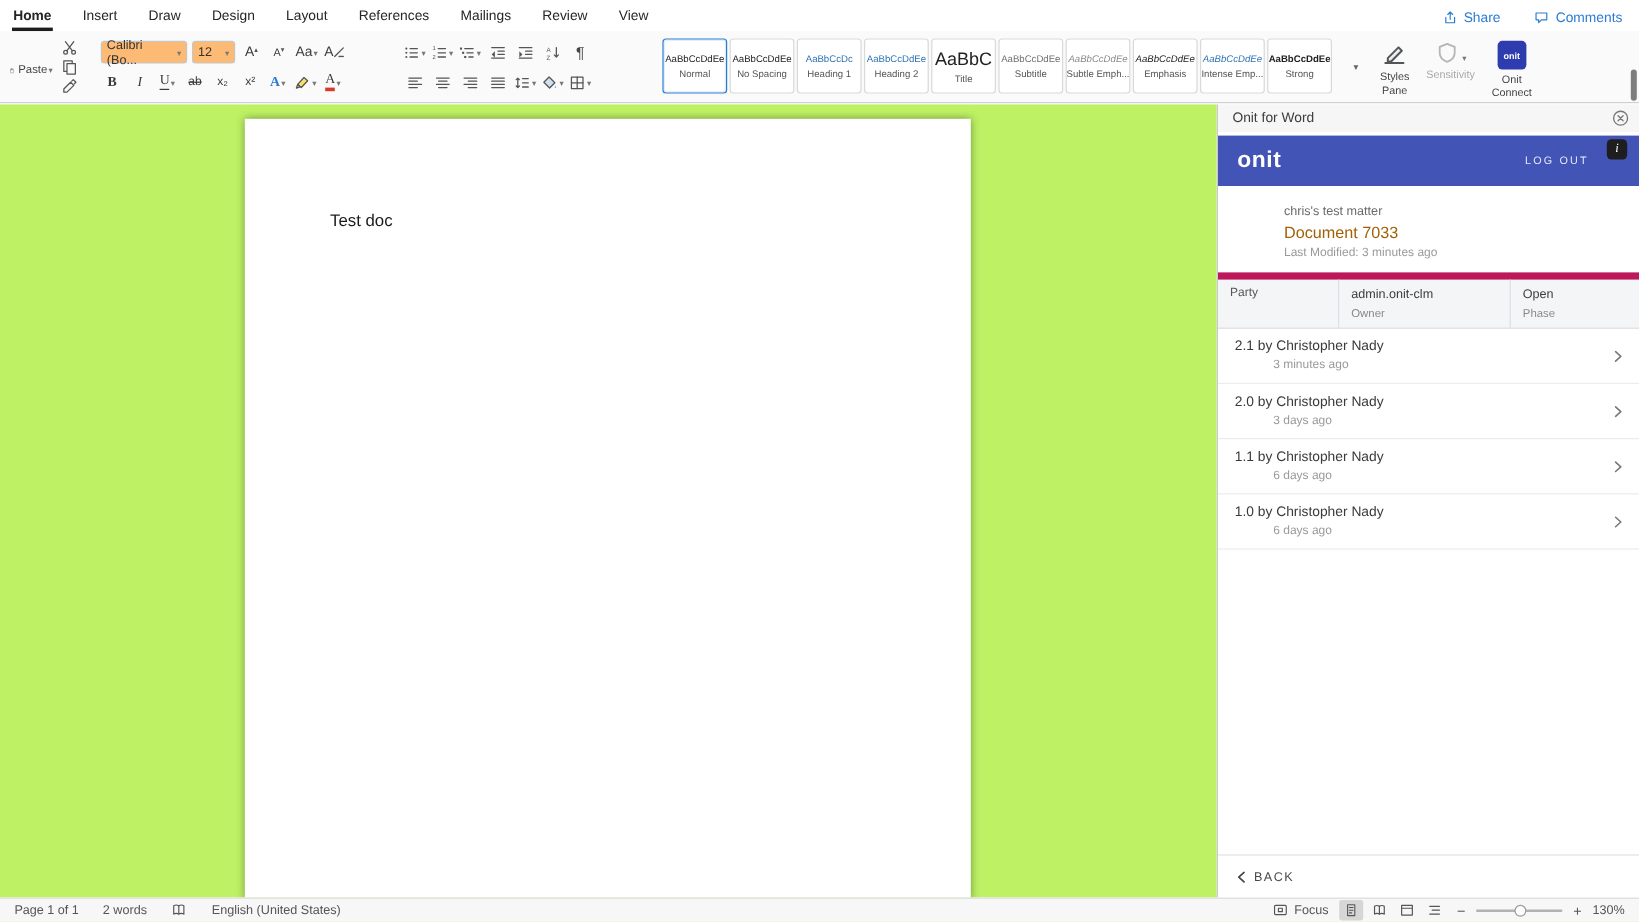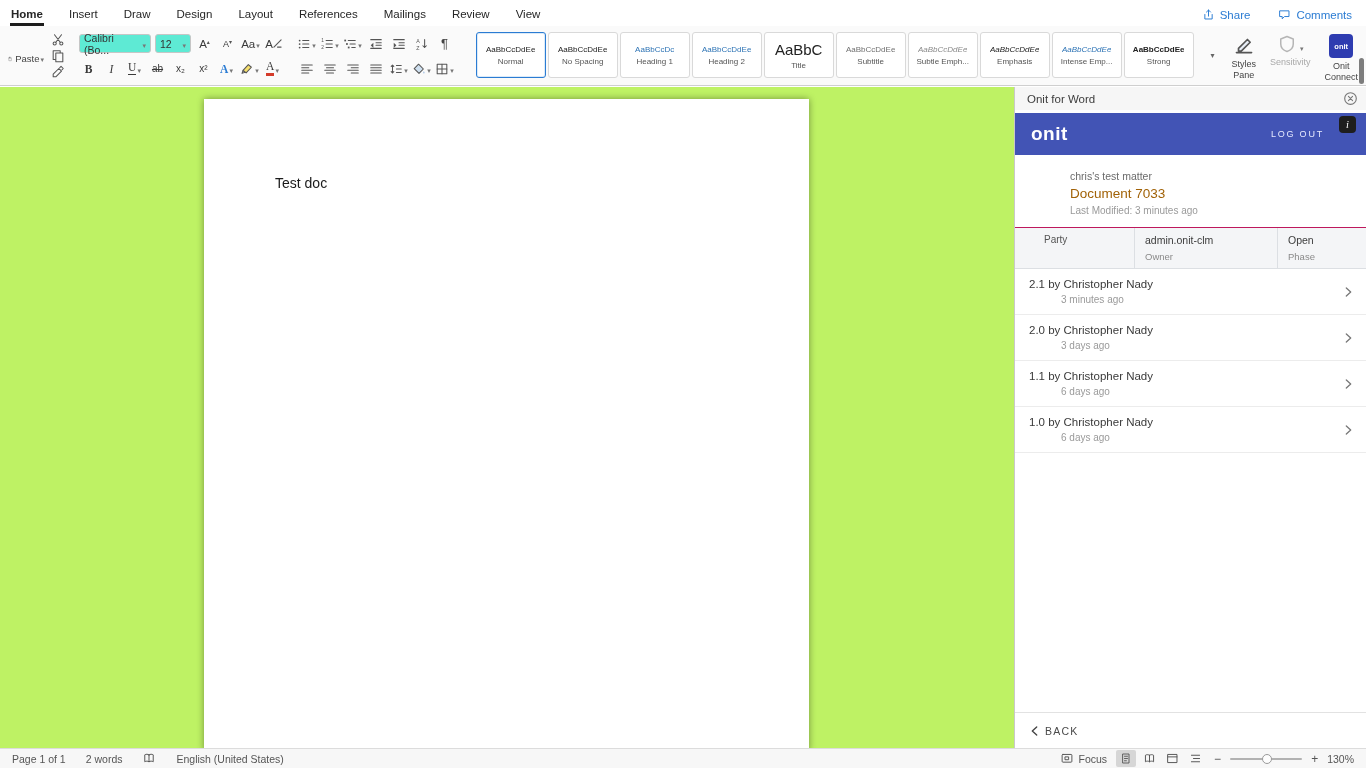--- a/index.html
+++ b/index.html
@@ -18,40 +18,40 @@
   
   .ribbon{position:absolute;top:26px;left:0;right:0;height:60px;background:#fafafa;border-bottom:1px solid #cfcfcf;display:flex;padding:3px 8px 2px;gap:14px;align-items:flex-start;}
   svg.ic{stroke:#555;fill:none;stroke-width:1.2;stroke-linecap:round;stroke-linejoin:round;display:block;}
   .crt::after{content:"▾";font-size:7px;color:#777;margin-left:1px;}
   .clip-group{display:flex;gap:7px;width:62px;}
   .paste-btn{display:flex;flex-direction:row;align-items:center;width:36px;padding-top:3px;gap:3px;}
   .paste-lbl{font-size:9.5px;color:#444;display:flex;align-items:center;}
   .clip-mini{display:flex;flex-direction:column;justify-content:space-between;padding:4px 0 6px;height:56px;}
   .font-group{display:flex;flex-direction:column;gap:6px;padding-top:5px;width:238px;}
   .rrow{display:flex;align-items:center;gap:4px;}
-  .select{height:19px;border:1px solid #c6c6c6;border-radius:3px;background:#5eead4;display:flex;align-items:center;justify-content:space-between;padding:0 4px;font-size:10.5px;color:#333;}
+  .select{height:19px;border:1px solid #c6c6c6;border-radius:3px;background:#fdba74;display:flex;align-items:center;justify-content:space-between;padding:0 4px;font-size:10.5px;color:#333;}
   .sel-font{width:72px;}
   .sel-size{width:36px;}
   .sbtn{min-width:19px;height:19px;display:flex;align-items:center;justify-content:center;font-size:11.5px;color:#3a3a3a;border-radius:3px;}
   .serif{font-family:"Liberation Serif",serif;}
   .b{font-weight:700;}
   .i{font-style:italic;}
   .u{border-bottom:1.5px solid #3a3a3a;line-height:1;}
   .strike{text-decoration:line-through;font-size:10px;}
   .shrinkA{font-size:9px;}
   .mini-up::after{content:"▴";font-size:6px;color:#555;vertical-align:top;}
   .mini-dn::after{content:"▾";font-size:6px;color:#555;vertical-align:top;}
   .fx-a{color:var(--accent,#2b7cd3);font-weight:700;}
   .fc-a{border-bottom:3px solid #d43b2a;line-height:1;}
   .para-group{display:flex;flex-direction:column;gap:6px;padding-top:5px;width:202px;}
   .pilcrow{font-size:13px;color:#444;}
 
   
   .gallery{display:flex;gap:2px;padding-top:3px;}
-  .chip{width:70px;height:46px;border:1px solid #d9d9d9;border-radius:3px;background:#fff;display:flex;flex-direction:column;align-items:center;justify-content:center;gap:3px;padding:2px;overflow:hidden;}
+  .chip{width:54px;height:46px;border:1px solid #d9d9d9;border-radius:3px;background:#fff;display:flex;flex-direction:column;align-items:center;justify-content:center;gap:3px;padding:2px;overflow:hidden;}
   .chip.selected{border:1.5px solid var(--accent,#2b7cd3);box-shadow:0 0 0 1px #dbeaf8 inset;}
   .sample{font-size:8px;white-space:nowrap;max-width:54px;overflow:hidden;color:#222;}
   .clabel{font-size:8px;color:#555;white-space:nowrap;}
   .c-h .sample{color:var(--heading-blue,#2e74b5);}
   .c-title .sample{font-size:15px;}
   .c-subtitle .sample{color:#707070;}
   .c-subtle .sample{font-style:italic;color:#8a8a8a;}
   .c-emph .sample{font-style:italic;}
   .c-intense .sample{font-style:italic;color:var(--heading-blue,#2e74b5);}
   .c-strong .sample{font-weight:700;}
@@ -73,21 +73,21 @@
   .panel-header{height:23px;display:flex;align-items:center;justify-content:space-between;padding:0 8px 0 12px;background:#f6f6f6;flex:0 0 auto;}
   .ph-title{font-size:11.5px;color:#3d3d3d;}
   .banner{height:42px;background:var(--banner-blue,#4254b5);display:flex;align-items:center;justify-content:space-between;padding:0 16px;position:relative;margin-top:3px;flex:0 0 auto;}
   .logo{color:#fff;font-size:19px;font-weight:700;letter-spacing:.5px;}
   .logout{color:#e6eaff;font-size:9px;letter-spacing:1.8px;margin-right:26px;}
   .info-btn{position:absolute;top:3px;right:10px;width:17px;height:17px;border-radius:4px;background:#1e1e1e;color:#fff;font-size:10.5px;font-style:italic;font-family:"Liberation Serif",serif;display:flex;align-items:center;justify-content:center;}
   .docmeta{padding:15px 16px 11px;flex:0 0 auto;margin-left:39px;}
   .matter{font-size:10.5px;color:#6b6b6b;}
   .doc-title{font-size:13.5px;color:#a16207;margin-top:4px;}
   .modified{font-size:10px;color:#9a9a9a;margin-top:4px;}
-  .meta-table{display:grid;grid-template-columns:101px 143px 108px;border-top:1px solid #be185d;border-bottom:1px solid #dcdfe3;background:#f4f5f7;flex:0 0 auto;padding-left:19px;}
+  .meta-table{display:grid;grid-template-columns:101px 143px 108px;border-top:6px solid #be185d;border-bottom:1px solid #dcdfe3;background:#f4f5f7;flex:0 0 auto;}
   .mcell{padding:6px 10px;border-right:1px solid #dcdfe3;min-height:39px;}
   .mcell:last-child{border-right:none;}
   .mval{font-size:10.5px;color:#3c3c3c;}
   .msub{font-size:9.5px;color:#8a8a8a;margin-top:5px;}
   .party-lbl{font-size:10px;color:#555;}
   .versions{flex:1 1 auto;overflow:hidden;}
   .vrow{display:flex;align-items:center;justify-content:space-between;padding:8px 14px;border-bottom:1px solid #ececec;height:46px;}
   .vtitle{font-size:11.5px;color:#3a3a3a;}
   .vtime{font-size:10px;color:#9a9a9a;margin-top:4px;margin-left:32px;}
   .back-bar{height:36px;border-top:1px solid #e2e2e2;display:flex;align-items:center;padding:0 16px;gap:7px;flex:0 0 auto;}

